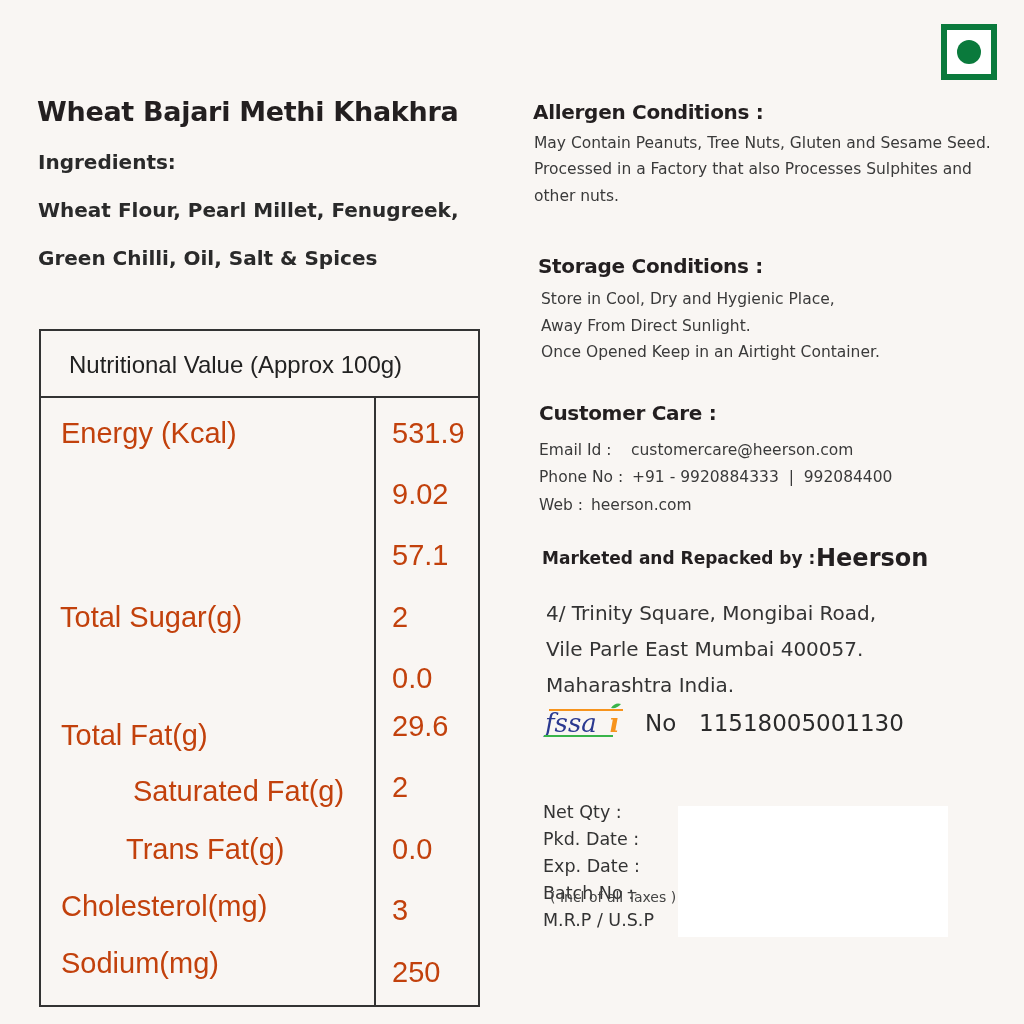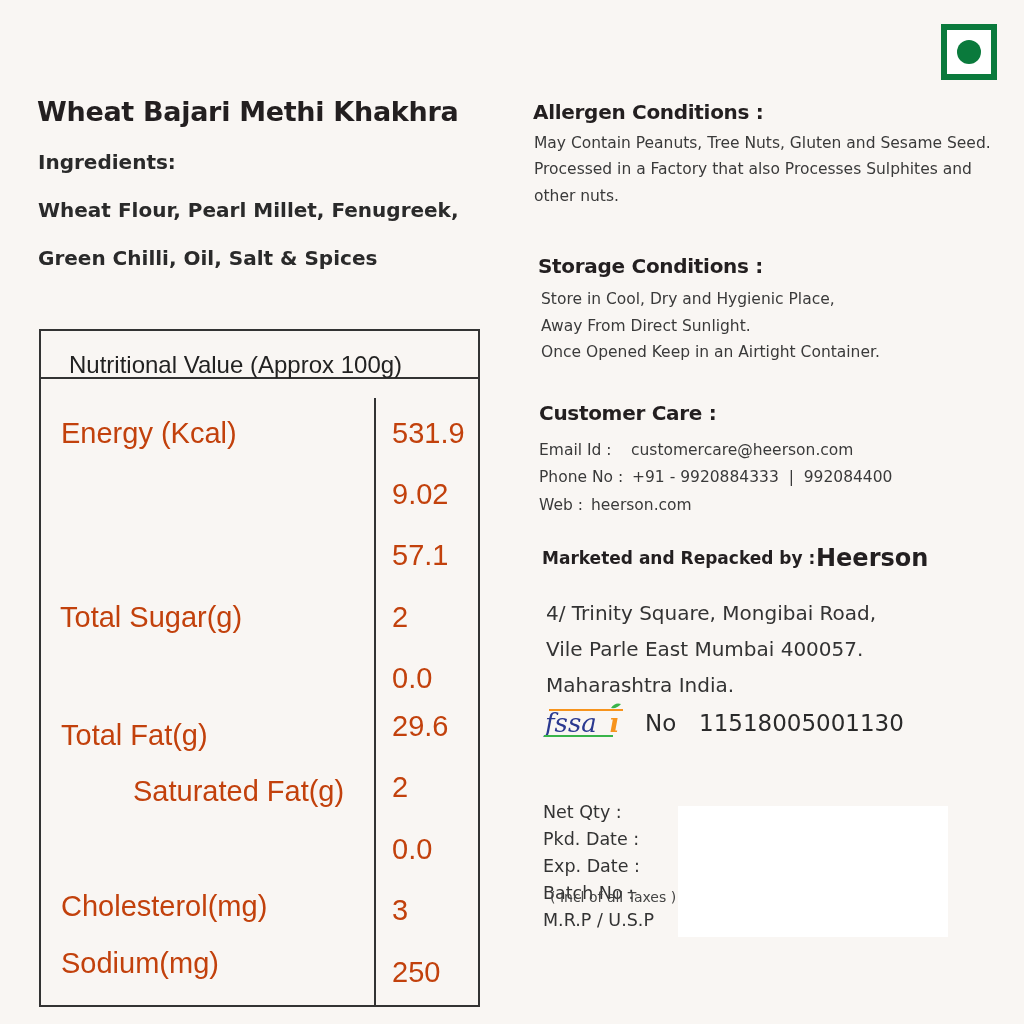--- a/index.html
+++ b/index.html
@@ -24,21 +24,21 @@
   .product-title { left: 37px; top: 96px; font-size: 27px; font-weight: bold; letter-spacing: -0.3px; }
   .ingredients-label { left: 38px; top: 150px; font-size: 20px; font-weight: bold; color: #2a2a2a; }
   .ingredients-line { left: 38px; font-size: 20px; font-weight: bold; color: #2a2a2a; }
 
   
   .nutri-table {
     position: absolute; left: 39px; top: 329px; width: 441px; height: 678px;
     box-sizing: border-box; border: 2px solid #333;
   }
   .nutri-header {
-    position: absolute; left: 0; top: 0; width: 100%; height: 48px;
+    position: absolute; left: 0; top: 0; width: 100%; height: 67px;
     box-sizing: border-box; border-bottom: 2px solid #333;
   }
   .nutri-header span {
     position: absolute; left: 28px; top: 20px;
     font-family: "Liberation Sans", sans-serif; font-size: 24px; color: #222;
   }
   .nutri-divider {
     position: absolute; left: 333px; top: 67px; width: 2px; height: 609px; background: #333;
   }
   .nutri-label, .nutri-value {
@@ -92,20 +92,21 @@
   <span class="nutri-value" style="left:351px; top:270px;">2</span>
 
   <span class="nutri-value" style="left:351px; top:331px;">0.0</span>
 
   <span class="nutri-label" style="left:20px; top:388px;">Total Fat(g)</span>
   <span class="nutri-value" style="left:351px; top:379px;">29.6</span>
 
   <span class="nutri-label" style="left:92px; top:444px;">Saturated Fat(g)</span>
   <span class="nutri-value" style="left:351px; top:440px;">2</span>
 
+  <span class="nutri-label" style="left:85px; top:502px;">Trans Fat(g)</span>
   <span class="nutri-value" style="left:351px; top:502px;">0.0</span>
 
   <span class="nutri-label" style="left:20px; top:559px;">Cholesterol(mg)</span>
   <span class="nutri-value" style="left:351px; top:563px;">3</span>
 
   <span class="nutri-label" style="left:20px; top:616px;">Sodium(mg)</span>
   <span class="nutri-value" style="left:351px; top:625px;">250</span>
 </div>
 
 <div class="abs section-title" style="left:533px; top:100px;">Allergen Conditions :</div>

